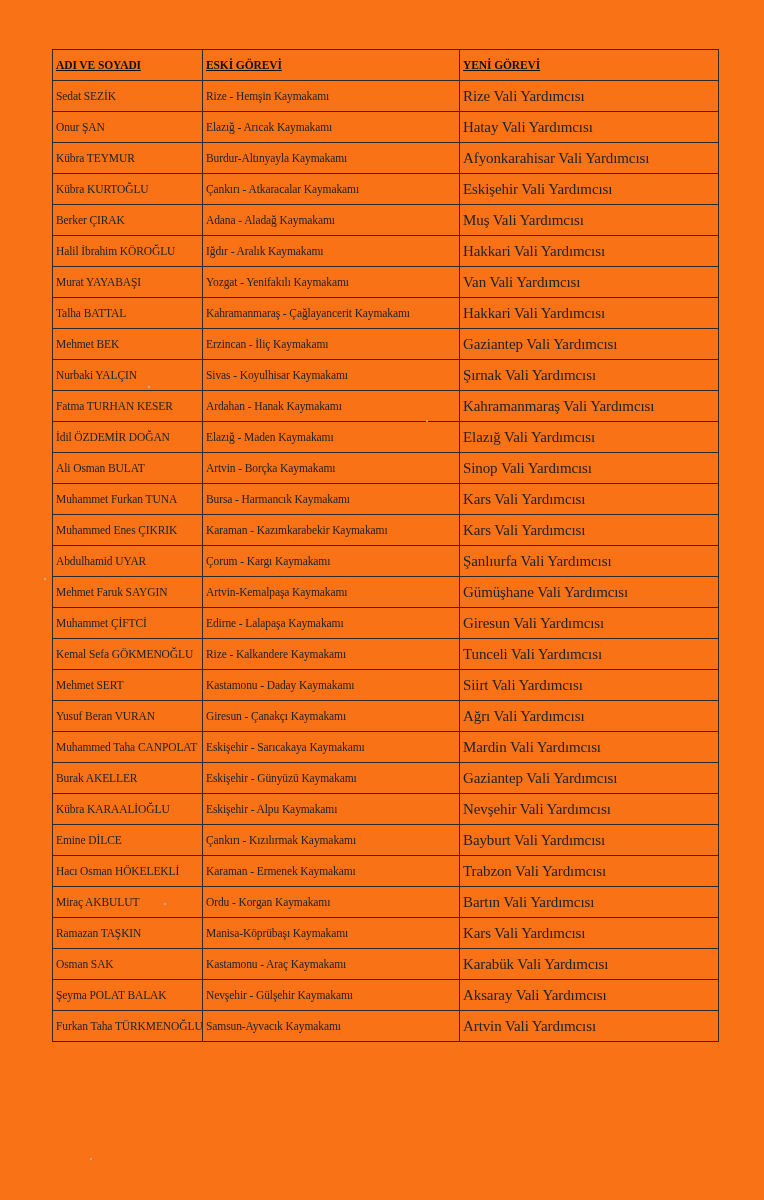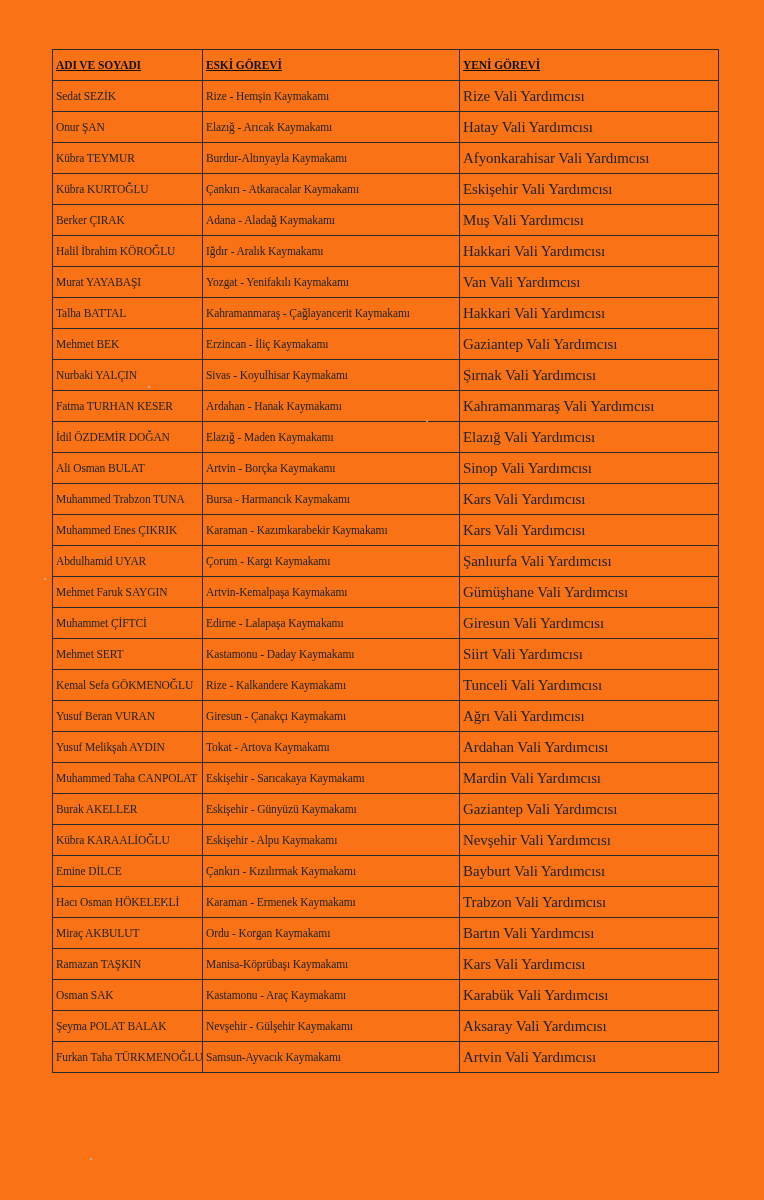--- a/index.html
+++ b/index.html
@@ -139,21 +139,21 @@
           <td class="col1">İdil ÖZDEMİR DOĞAN</td>
           <td class="col2">Elazığ - Maden Kaymakamı</td>
           <td class="col3">Elazığ Vali Yardımcısı</td>
         </tr>
         <tr>
           <td class="col1">Ali Osman BULAT</td>
           <td class="col2">Artvin - Borçka Kaymakamı</td>
           <td class="col3">Sinop Vali Yardımcısı</td>
         </tr>
         <tr>
-          <td class="col1">Muhammed Trabzon TUNA</td>
+          <td class="col1">Muhammet Furkan TUNA</td>
           <td class="col2">Bursa - Harmancık Kaymakamı</td>
           <td class="col3">Kars Vali Yardımcısı</td>
         </tr>
         <tr>
           <td class="col1">Muhammed Enes ÇIKRIK</td>
           <td class="col2">Karaman - Kazımkarabekir Kaymakamı</td>
           <td class="col3">Kars Vali Yardımcısı</td>
         </tr>
         <tr>
           <td class="col1">Abdulhamid UYAR</td>
@@ -164,38 +164,33 @@
           <td class="col1">Mehmet Faruk SAYGIN</td>
           <td class="col2">Artvin-Kemalpaşa Kaymakamı</td>
           <td class="col3">Gümüşhane Vali Yardımcısı</td>
         </tr>
         <tr>
           <td class="col1">Muhammet ÇİFTCİ</td>
           <td class="col2">Edirne - Lalapaşa Kaymakamı</td>
           <td class="col3">Giresun Vali Yardımcısı</td>
         </tr>
         <tr>
+          <td class="col1">Kemal Sefa GÖKMENOĞLU</td>
+          <td class="col2">Rize - Kalkandere Kaymakamı</td>
+          <td class="col3">Tunceli Vali Yardımcısı</td>
+        </tr>
+        <tr>
           <td class="col1">Mehmet SERT</td>
           <td class="col2">Kastamonu - Daday Kaymakamı</td>
           <td class="col3">Siirt Vali Yardımcısı</td>
         </tr>
         <tr>
-          <td class="col1">Kemal Sefa GÖKMENOĞLU</td>
-          <td class="col2">Rize - Kalkandere Kaymakamı</td>
-          <td class="col3">Tunceli Vali Yardımcısı</td>
-        </tr>
-        <tr>
           <td class="col1">Yusuf Beran VURAN</td>
           <td class="col2">Giresun - Çanakçı Kaymakamı</td>
           <td class="col3">Ağrı Vali Yardımcısı</td>
-        </tr>
-        <tr>
-          <td class="col1">Yusuf Melikşah AYDIN</td>
-          <td class="col2">Tokat - Artova Kaymakamı</td>
-          <td class="col3">Ardahan Vali Yardımcısı</td>
         </tr>
         <tr>
           <td class="col1">Muhammed Taha CANPOLAT</td>
           <td class="col2">Eskişehir - Sarıcakaya Kaymakamı</td>
           <td class="col3">Mardin Vali Yardımcısı</td>
         </tr>
         <tr>
           <td class="col1">Burak AKELLER</td>
           <td class="col2">Eskişehir - Günyüzü Kaymakamı</td>
           <td class="col3">Gaziantep Vali Yardımcısı</td>

